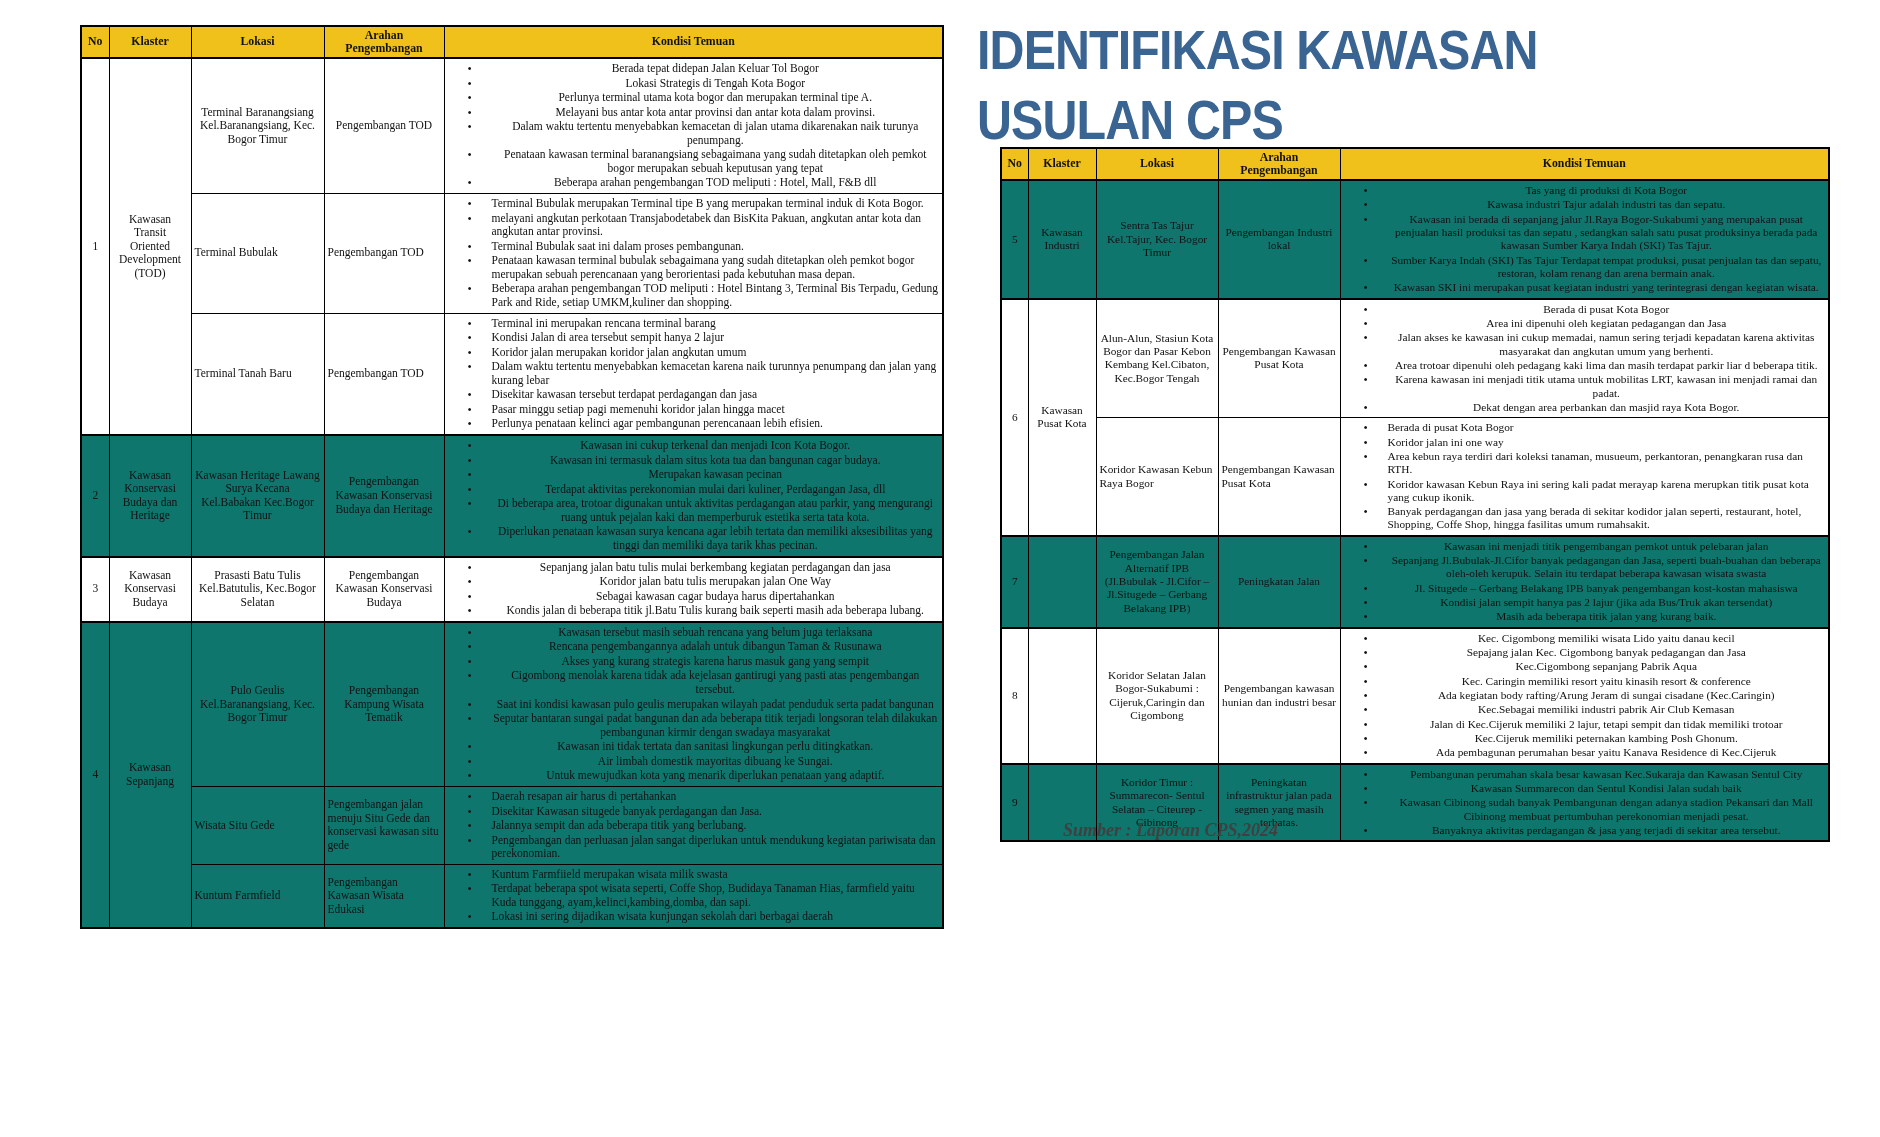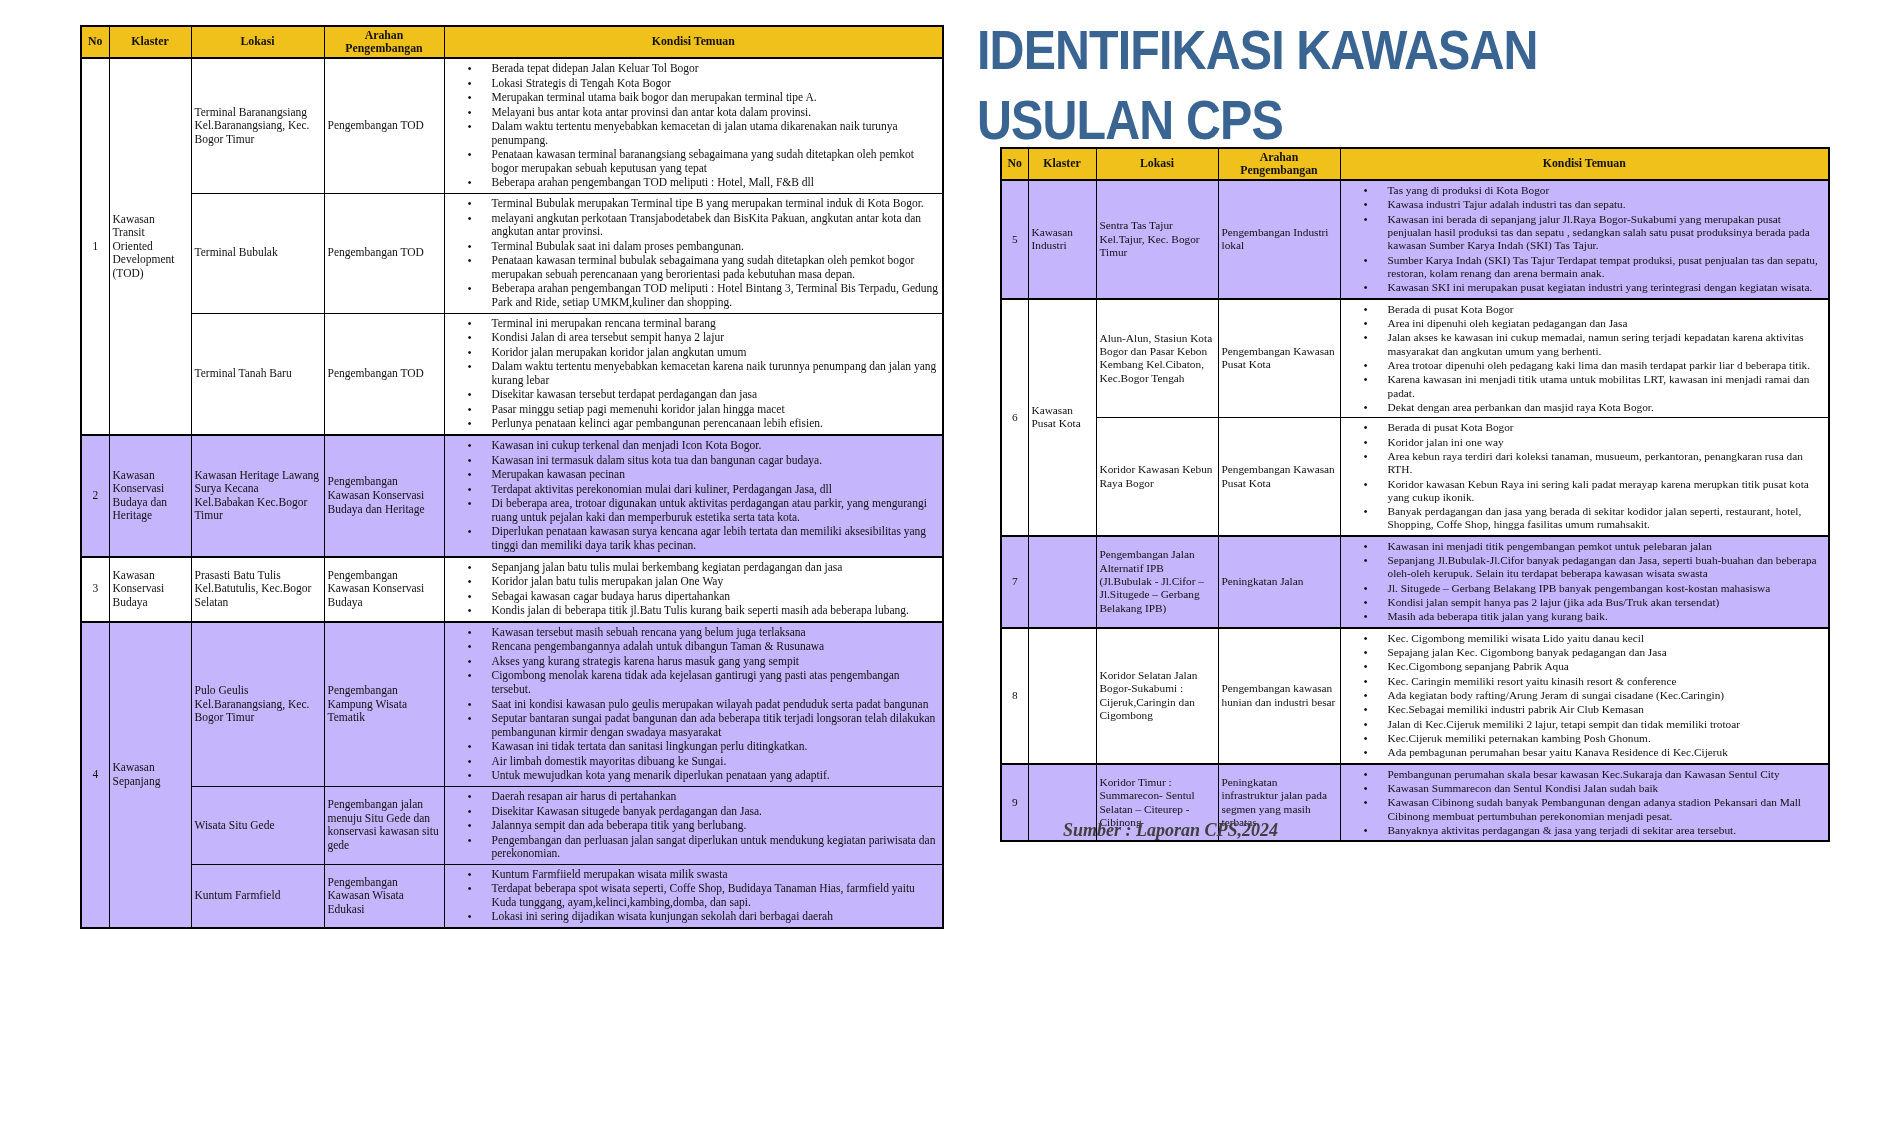--- a/index.html
+++ b/index.html
@@ -17,22 +17,22 @@
   #right-table{position:absolute;left:1000px;top:147px;width:830px;font-size:11.3px;}
   table.cps th{
     background:#F0C11A;font-weight:bold;text-align:center;
     border:1px solid #000;padding:2px 2px;line-height:1.1;font-size:11.8px;margin-left:16px;
   }
   table.cps td{
     border:1px solid #000;padding:2px 3px;vertical-align:middle;
     line-height:1.18;overflow-wrap:break-word;
   }
   table.cps thead tr{border-bottom:2px solid #000;}
-  table.cps tr.gstart td{border-top:2px solid #000;}
-  table.cps tr.tint td{background:#c4b5fd;}
+  table.cps tr.gstart td{border-top:2px solid #000;text-align:center;}
+  table.cps tr.tint td{background:#0f766e;}
   td.c-no{text-align:center;}
   td.c-temuan{vertical-align:top;padding:2px 5px 2px 2px;}
   td.c-temuan ul{margin:1px 0;padding:0 0 0 44px;list-style:none;}
   td.c-temuan li{position:relative;margin:0 0 1px 0;}
   td.c-temuan li::before{content:"\2022";position:absolute;left:-24px;font-size:12px;}
   
   #page-title{
     position:absolute;left:977px;top:16px;width:980px;
     font-family:"Liberation Sans",sans-serif;font-weight:bold;
     font-size:55px;line-height:1.27;color:#3A6491;letter-spacing:-1px;
@@ -68,21 +68,21 @@
   <tbody id="left-tbody">
       <tr class="gstart">
         <td class="c-no" rowspan="3">1</td>
         <td class="c-klaster" rowspan="3">Kawasan Transit Oriented Development (TOD)</td>
         <td class="c-lokasi">Terminal Baranangsiang Kel.Baranangsiang, Kec. Bogor Timur</td>
         <td class="c-arahan">Pengembangan TOD</td>
         <td class="c-temuan">
           <ul>
             <li>Berada tepat didepan Jalan Keluar Tol Bogor</li>
             <li>Lokasi Strategis di Tengah Kota Bogor</li>
-            <li>Merupakan terminal utama baik bogor dan merupakan terminal tipe A.</li>
+            <li>Perlunya terminal utama kota bogor dan merupakan terminal tipe A.</li>
             <li>Melayani bus antar kota antar provinsi dan antar kota dalam provinsi.</li>
             <li>Dalam waktu tertentu menyebabkan kemacetan di jalan utama dikarenakan naik turunya penumpang.</li>
             <li>Penataan kawasan terminal baranangsiang sebagaimana yang sudah ditetapkan oleh pemkot bogor merupakan sebuah keputusan yang tepat</li>
             <li>Beberapa arahan pengembangan TOD meliputi : Hotel, Mall, F&amp;B dll</li>
           </ul>
         </td>
       </tr>
       <tr>
         <td class="c-lokasi">Terminal Bubulak</td>
         <td class="c-arahan">Pengembangan TOD</td>

